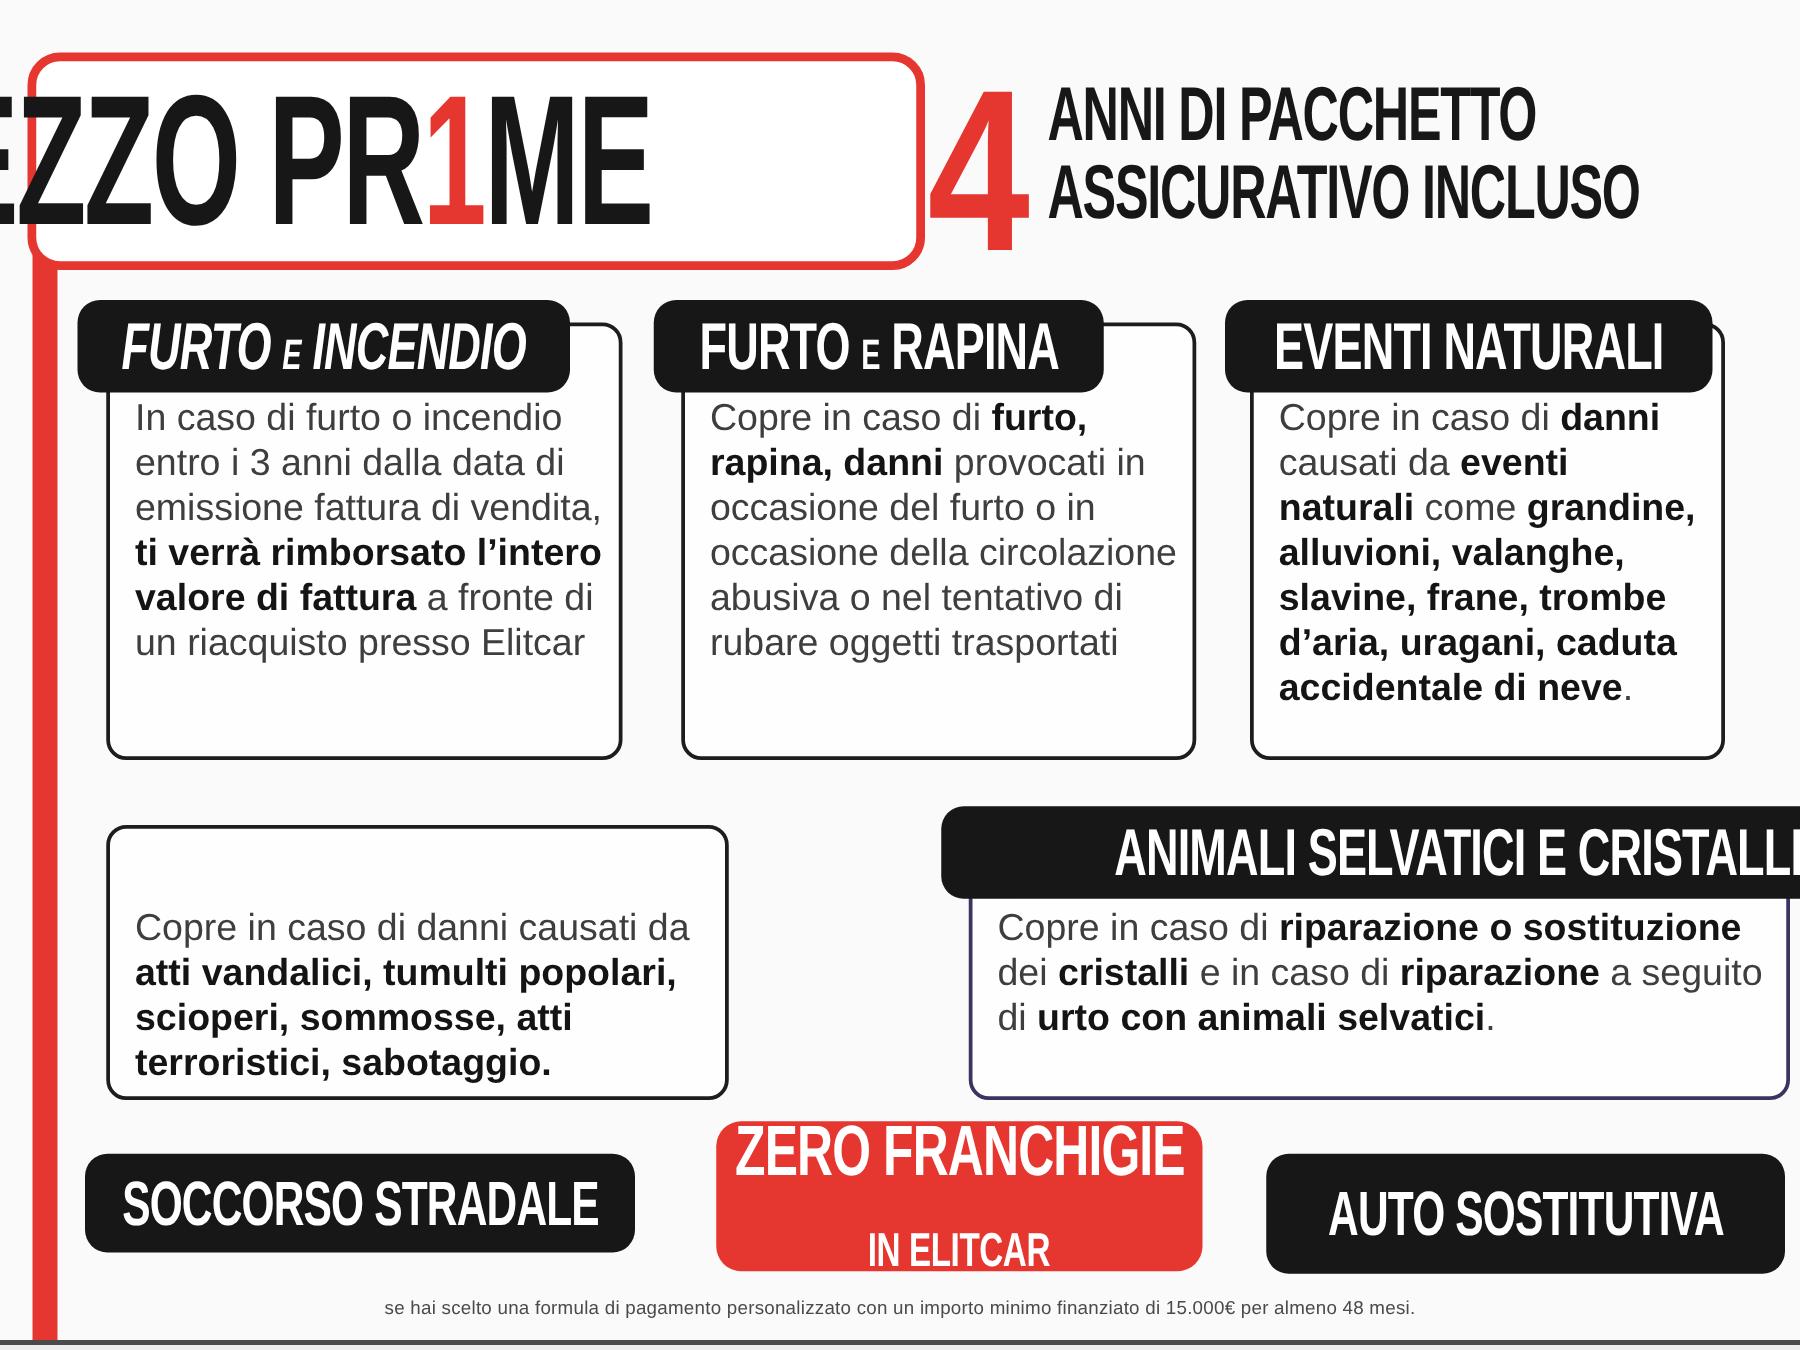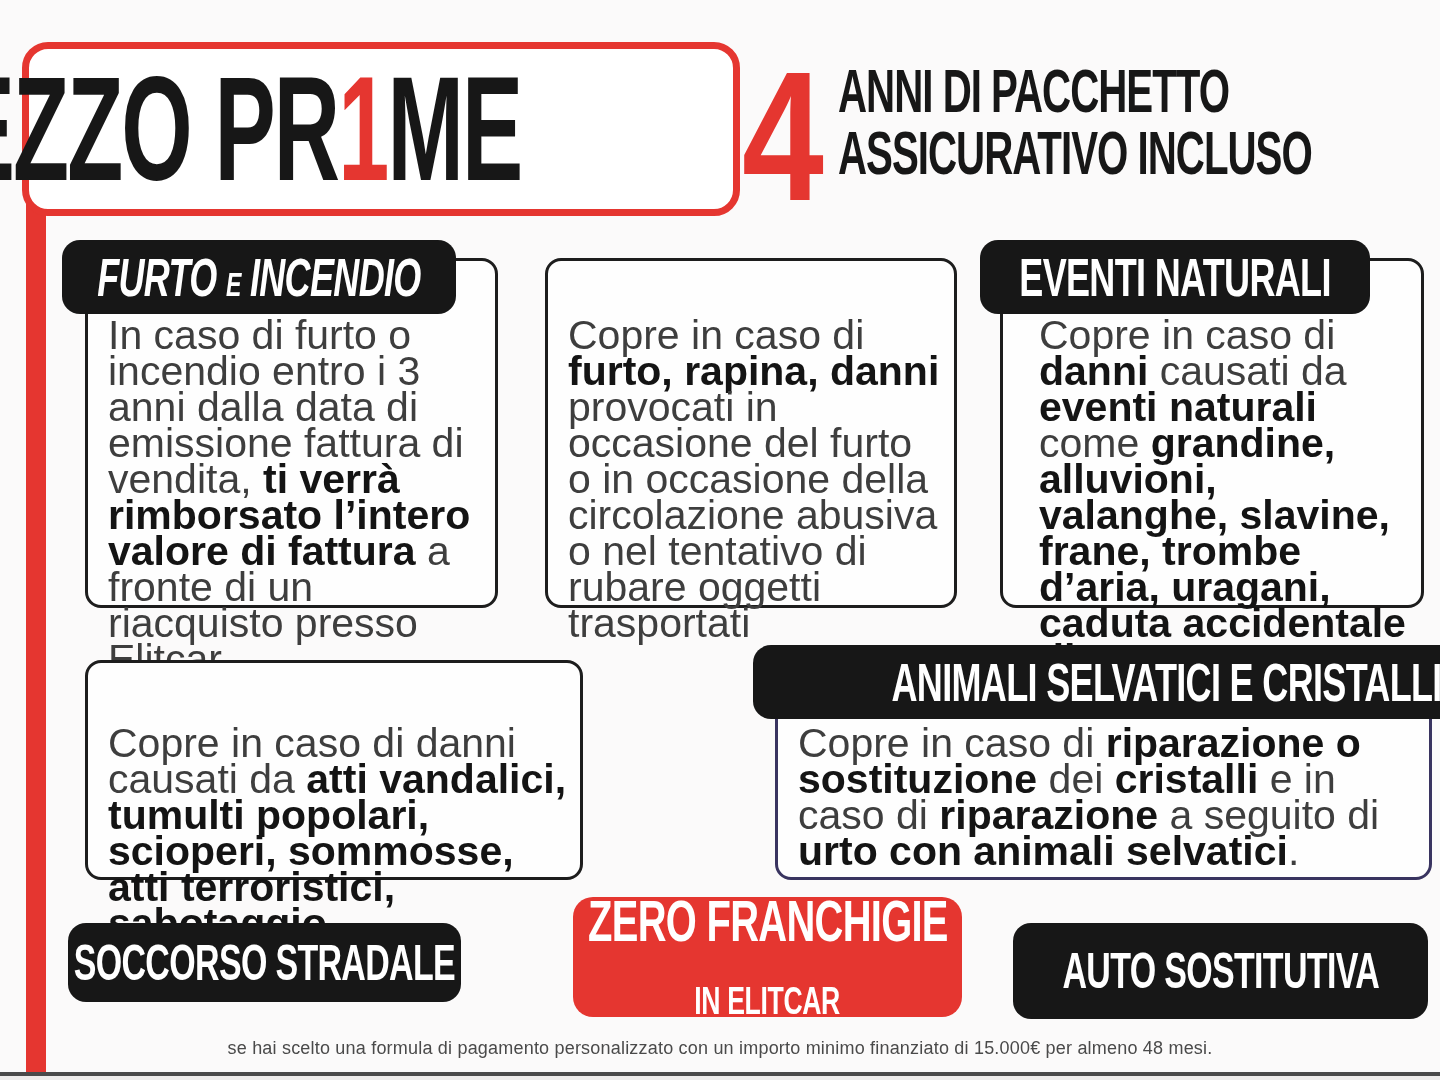--- a/index.html
+++ b/index.html
@@ -12,36 +12,36 @@
 
   
   .title-box{position:absolute;left:22px;top:42px;width:704px;height:160px;border:7px solid var(--red);border-radius:26px;background:#fff;display:flex;align-items:center;justify-content:flex-end;z-index:3;}
   .title-text{font-size:148px;letter-spacing:-3px;--sx:0.62;color:var(--black);line-height:1;}
   .red-tail{position:absolute;left:26px;top:196px;width:20px;height:876px;background:var(--red);z-index:1;}
   .big-number{position:absolute;left:742px;top:44px;font-size:184px;line-height:1;color:var(--red);font-weight:700;--sx:0.8;letter-spacing:-4px;}
   .subtitle{position:absolute;left:838px;top:60px;font-size:61px;line-height:62px;font-weight:700;letter-spacing:-1.5px;color:var(--black);--sx:0.66;}
 
   
   .card-body{position:absolute;background:#fefefe;border:3px solid #1d1d1d;border-radius:16px;box-sizing:border-box;z-index:2;}
-  .card-body p{margin:0;font-size:41px;line-height:36px;color:#3e3e3e;font-weight:400;}
+  .card-body p{margin:0;font-size:30px;line-height:36px;color:#3e3e3e;font-weight:400;}
   .card-body.navy{border-color:var(--navy);}
   .pill{position:absolute;background:var(--black);border-radius:18px;display:flex;align-items:center;justify-content:center;z-index:4;}
   .pill-text{color:#fff;font-size:53px;letter-spacing:-1px;--sx:0.68;line-height:1;}
 
   .seg-b{font-weight:700;color:#141414;}
   .seg-red{color:var(--red);}
   .seg-small{font-size:0.64em;}
 
   
   .badge{position:absolute;background:var(--black);border-radius:18px;display:flex;align-items:center;justify-content:center;z-index:2;}
   .badge-red{position:absolute;background:var(--red);border-radius:20px;display:flex;flex-direction:column;align-items:center;justify-content:center;z-index:2;gap:32px;}
   .badge-red .line1{color:#fff;font-size:57px;line-height:56px;--sx:0.7;letter-spacing:-1px;}
   .badge-red .line2{color:#fff;font-size:38px;line-height:40px;--sx:0.7;letter-spacing:-0.5px;}
 
-  .footer-note{position:absolute;left:0;top:1038px;width:1440px;text-align:center;font-size:18px;color:#4a4a4a;letter-spacing:0.2px;}
+  .footer-note{position:absolute;left:0;top:1038px;width:1440px;text-align:center;font-size:15px;color:#4a4a4a;letter-spacing:0.2px;}
   .bottom-line{position:absolute;left:0;top:1072px;width:1440px;height:4px;background:#4a4a4a;z-index:5;}
   .bottom-strip{position:absolute;left:0;top:1076px;width:1440px;height:4px;background:#eeeceb;z-index:5;}
 </style>
 </head>
 <body>
 
 <div class="stage">
 
   <div class="title-box">
     <span class="cond title-text"><span>PREZZO PR</span><span class="seg-red">1</span><span>ME</span></span>
@@ -57,40 +57,43 @@
   <div class="card-body" style="left:85px;top:258px;width:413px;height:350px;padding:56px 12px 0 20px;">
     <p><span>In caso di furto o incendio entro i 3 anni dalla data di emissione fattura di vendita, </span><span class="seg-b">ti verrà rimborsato l’intero valore di fattura</span><span> a fronte di un riacquisto presso Elitcar</span></p>
   </div>
   <div class="pill" style="left:62px;top:240px;width:394px;height:74px;font-style:italic;">
     <span class="cond pill-text"><span>FURTO </span><span class="seg-small">E</span><span> INCENDIO</span></span>
   </div>
 
   <div class="card-body" style="left:545px;top:258px;width:412px;height:350px;padding:56px 12px 0 20px;">
     <p><span>Copre in caso di </span><span class="seg-b">furto, rapina, danni</span><span> provocati in occasione del furto o in occasione della circolazione abusiva o nel tentativo di rubare oggetti trasportati</span></p>
   </div>
+  <div class="pill" style="left:523px;top:240px;width:360px;height:74px;">
+    <span class="cond pill-text"><span>FURTO </span><span class="seg-small">E</span><span> RAPINA</span></span>
+  </div>
 
-  <div class="card-body" style="left:1000px;top:258px;width:424px;height:350px;padding:56px 12px 0 36px;">
+  <div class="card-body" style="left:1000px;top:258px;width:380px;height:350px;padding:56px 12px 0 20px;">
     <p><span>Copre in caso di </span><span class="seg-b">danni</span><span> causati da </span><span class="seg-b">eventi naturali</span><span> come </span><span class="seg-b">grandine, alluvioni, valanghe, slavine, frane, trombe d’aria, uragani, caduta accidentale di neve</span><span>.</span></p>
   </div>
   <div class="pill" style="left:980px;top:240px;width:390px;height:74px;">
     <span class="cond pill-text"><span>EVENTI NATURALI</span></span>
   </div>
 
   <div class="card-body" style="left:85px;top:660px;width:498px;height:220px;padding:62px 12px 0 20px;">
     <p><span>Copre in caso di danni causati da </span><span class="seg-b">atti vandalici, tumulti popolari, scioperi, sommosse, atti terroristici, sabotaggio.</span></p>
   </div>
 
   <div class="card-body navy" style="left:775px;top:660px;width:657px;height:220px;padding:62px 12px 0 20px;">
     <p><span>Copre in caso di </span><span class="seg-b">riparazione o sostituzione</span><span> dei </span><span class="seg-b">cristalli</span><span> e in caso di </span><span class="seg-b">riparazione</span><span> a seguito di </span><span class="seg-b">urto con animali selvatici</span><span>.</span></p>
   </div>
   <div class="pill" style="left:753px;top:645px;width:753px;height:74px;padding-left:37px;">
     <span class="cond pill-text"><span>ANIMALI SELVATICI E CRISTALLI</span></span>
   </div>
 
-  <div class="badge" style="left:68px;top:923px;width:393px;height:79px;">
+  <div class="badge" style="left:68px;top:923px;width:440px;height:79px;">
     <span class="cond pill-text" style="font-size:50px;">SOCCORSO STRADALE</span>
   </div>
 
   <div class="badge-red" style="left:573px;top:897px;width:389px;height:120px;">
     <span class="cond line1">ZERO FRANCHIGIE</span>
     <span class="cond line2">IN ELITCAR</span>
   </div>
 
   <div class="badge" style="left:1013px;top:923px;width:415px;height:96px;">
     <span class="cond pill-text" style="font-size:50px;">AUTO SOSTITUTIVA</span>

